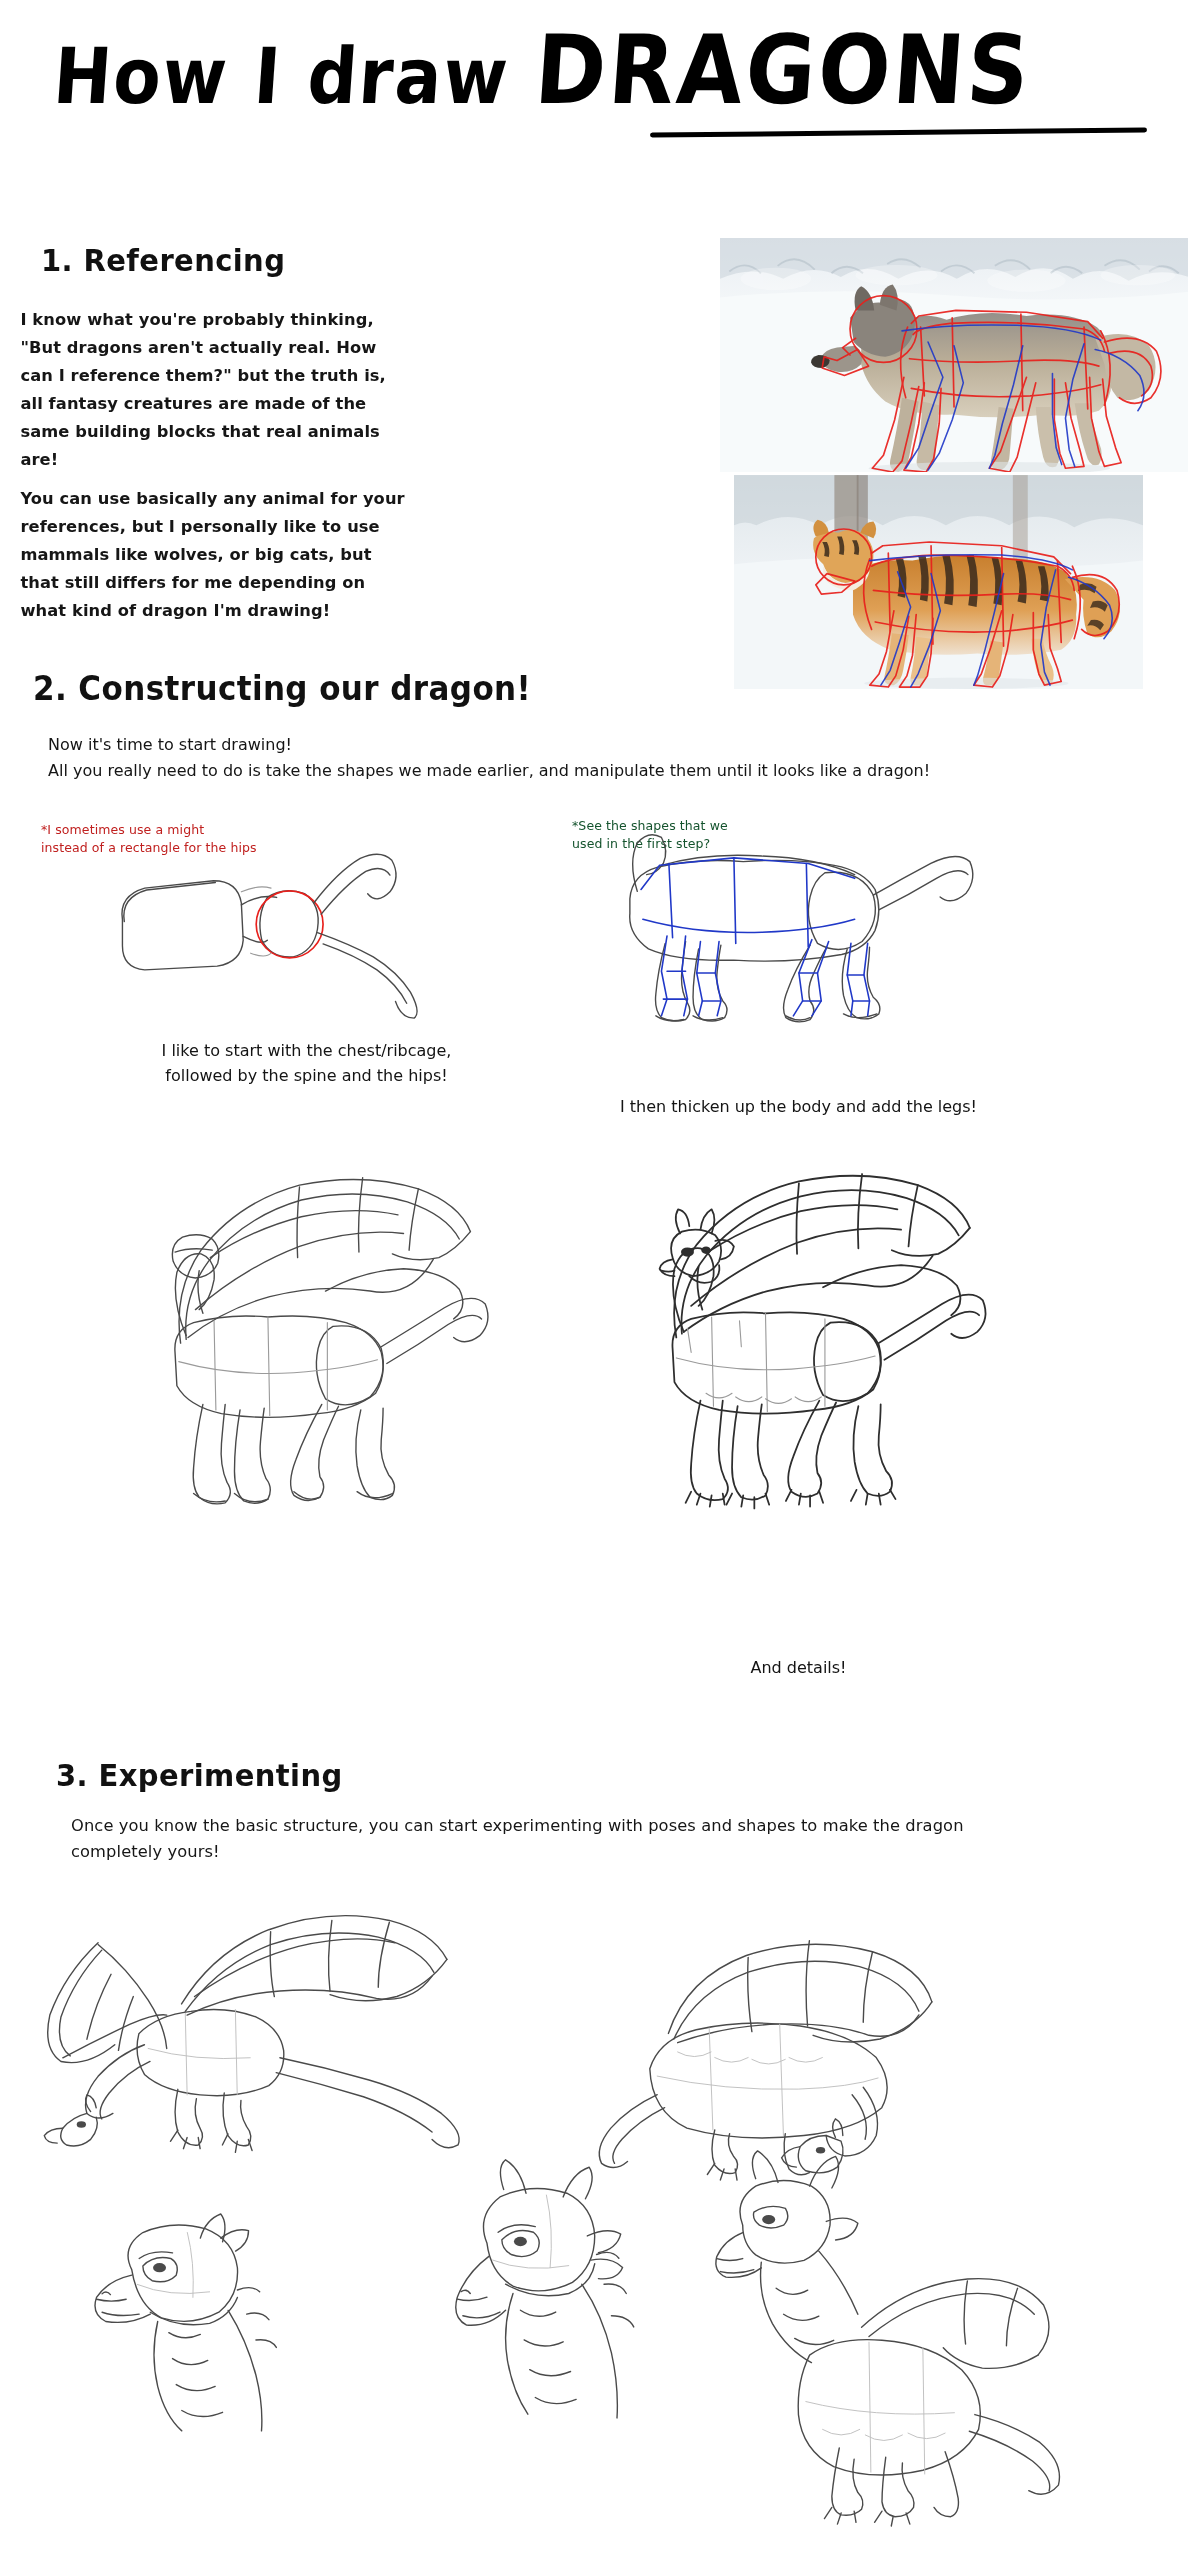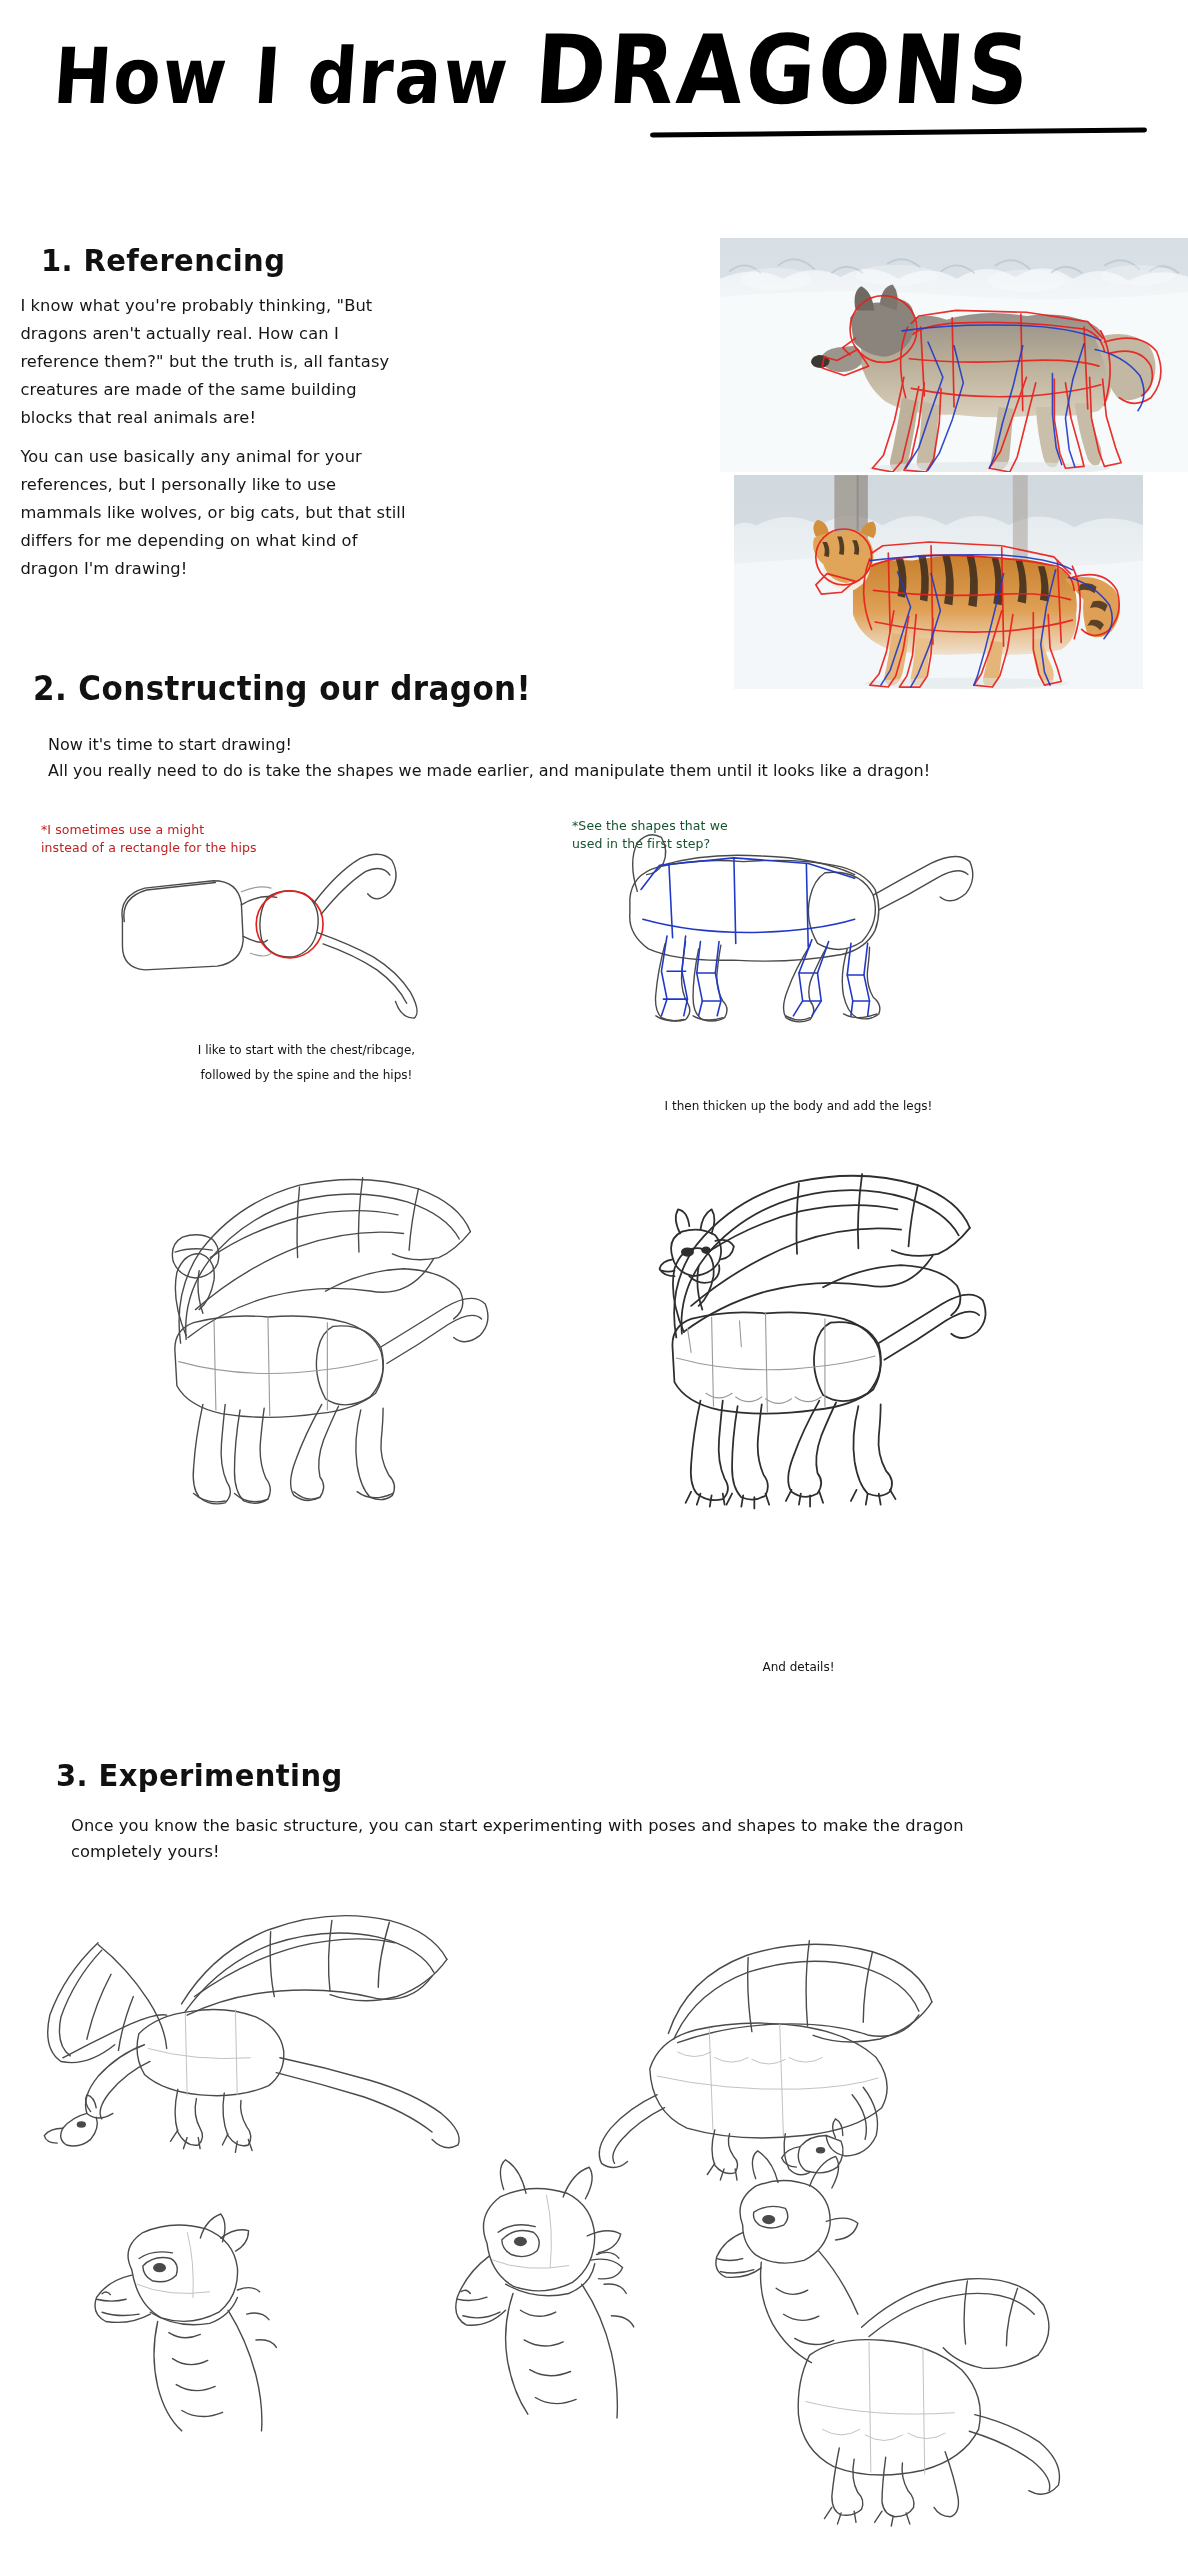--- a/index.html
+++ b/index.html
@@ -43,21 +43,21 @@
     font-family:"DejaVu Sans", sans-serif;
     font-size:16.3px; line-height:28px; color:#161616;
     letter-spacing:0.1px;
   }
   .body-text p { margin:0 0 11px 0; }
   .body-text p:last-child { margin-bottom:0; }
 
   .caption {
     position:absolute;
     font-family:"DejaVu Sans", sans-serif;
-    font-size:12px; line-height:25px; color:#141414;
+    font-size:16px; line-height:25px; color:#141414;
     text-align:center;
   }
   .caption.left { text-align:left; }
 
   .note {
     position:absolute;
     font-family:"DejaVu Sans", sans-serif;
     font-size:12.5px; line-height:17.6px;
     letter-spacing:0.1px;
   }
@@ -90,21 +90,21 @@
 
 <div class="page">
 
   <div class="title-wrap">
     <div class="title"><span class="light">How I draw </span><span class="heavy">DRAGONS</span></div>
     <div class="title-underline"></div>
   </div>
 
   <div class="h-sec" style="left:41px; top:243px;">1. Referencing</div>
 
-  <div class="body-text" style="left:20.4px; top:292px; width:390px;">
+  <div class="body-text" style="left:20.4px; top:306px; width:390px;font-weight:bold;">
     <p>I know what you're probably thinking, "But dragons aren't actually real. How can I reference them?" but the truth is, all fantasy creatures are made of the same building blocks that real animals are!</p>
     <p>You can use basically any animal for your references, but I personally like to use mammals like wolves, or big cats, but that still differs for me depending on what kind of dragon I'm drawing!</p>
   </div>
 
   <div class="photo" style="left:720px; top:238px; width:469px; height:234px;">
     <svg width="469" height="234" viewBox="0 0 505 252">
       <defs>
         <linearGradient id="snowbg" x1="0" y1="0" x2="0" y2="1">
           <stop offset="0%" stop-color="#e9eef2"></stop>
           <stop offset="30%" stop-color="#f4f7f9"></stop>

